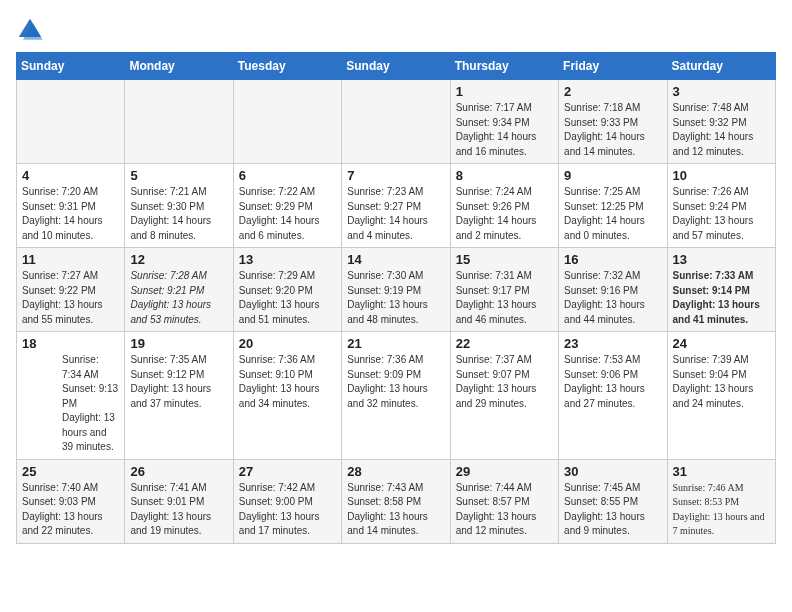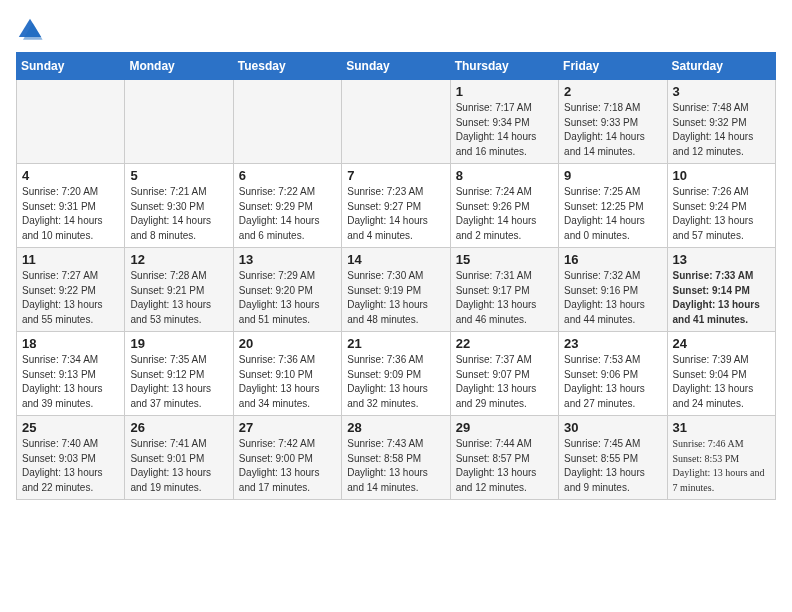--- a/index.html
+++ b/index.html
@@ -191,21 +191,21 @@
       </tr>
       <tr>
         <td>
           <span class="day-number">11</span>
           <div class="day-info" style="white-space: pre-line;">Sunrise: 7:27 AM
 Sunset: 9:22 PM
 Daylight: 13 hours and 55 minutes.</div>
         </td>
         <td>
           <span class="day-number">12</span>
-          <div class="day-info" style="white-space: pre-line;">Sunrise: 7:28 AM
+          <div class="day-info" style="white-space: pre-line; font-style: italic;">Sunrise: 7:28 AM
 Sunset: 9:21 PM
 Daylight: 13 hours and 53 minutes.</div>
         </td>
         <td>
           <span class="day-number">13</span>
           <div class="day-info" style="white-space: pre-line;">Sunrise: 7:29 AM
 Sunset: 9:20 PM
 Daylight: 13 hours and 51 minutes.</div>
         </td>
         <td>
@@ -229,21 +229,21 @@
         <td>
           <span class="day-number">13</span>
           <div class="day-info" style="white-space: pre-line; font-weight: bold;">Sunrise: 7:33 AM
 Sunset: 9:14 PM
 Daylight: 13 hours and 41 minutes.</div>
         </td>
       </tr>
       <tr>
         <td>
           <span class="day-number">18</span>
-          <div class="day-info" style="white-space: pre-line;">Sunrise: 7:34 AM
+          <div class="day-info" style="white-space: pre-line; margin-left: 40px;">Sunrise: 7:34 AM
 Sunset: 9:13 PM
 Daylight: 13 hours and 39 minutes.</div>
         </td>
         <td>
           <span class="day-number">19</span>
           <div class="day-info" style="white-space: pre-line;">Sunrise: 7:35 AM
 Sunset: 9:12 PM
 Daylight: 13 hours and 37 minutes.</div>
         </td>
         <td>

